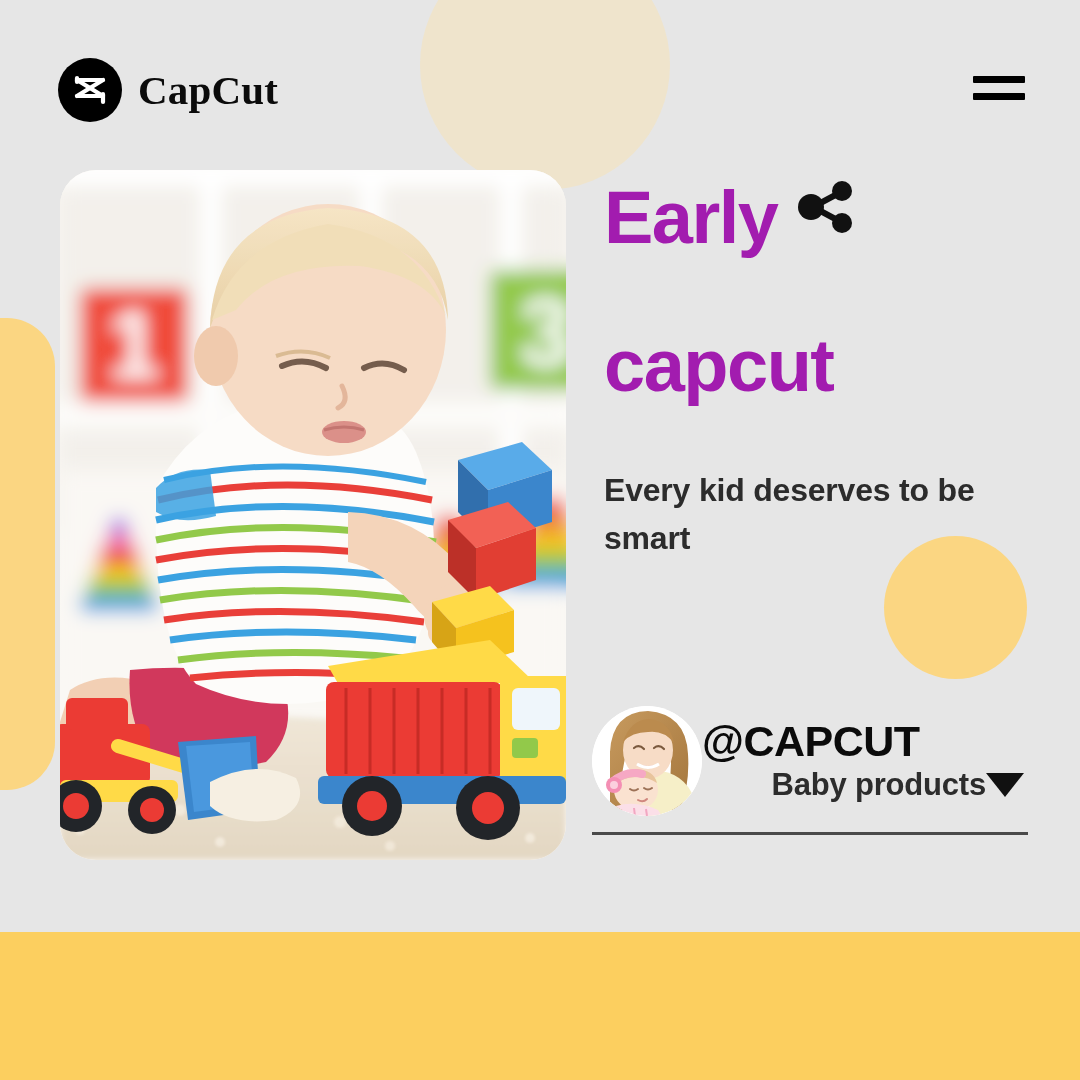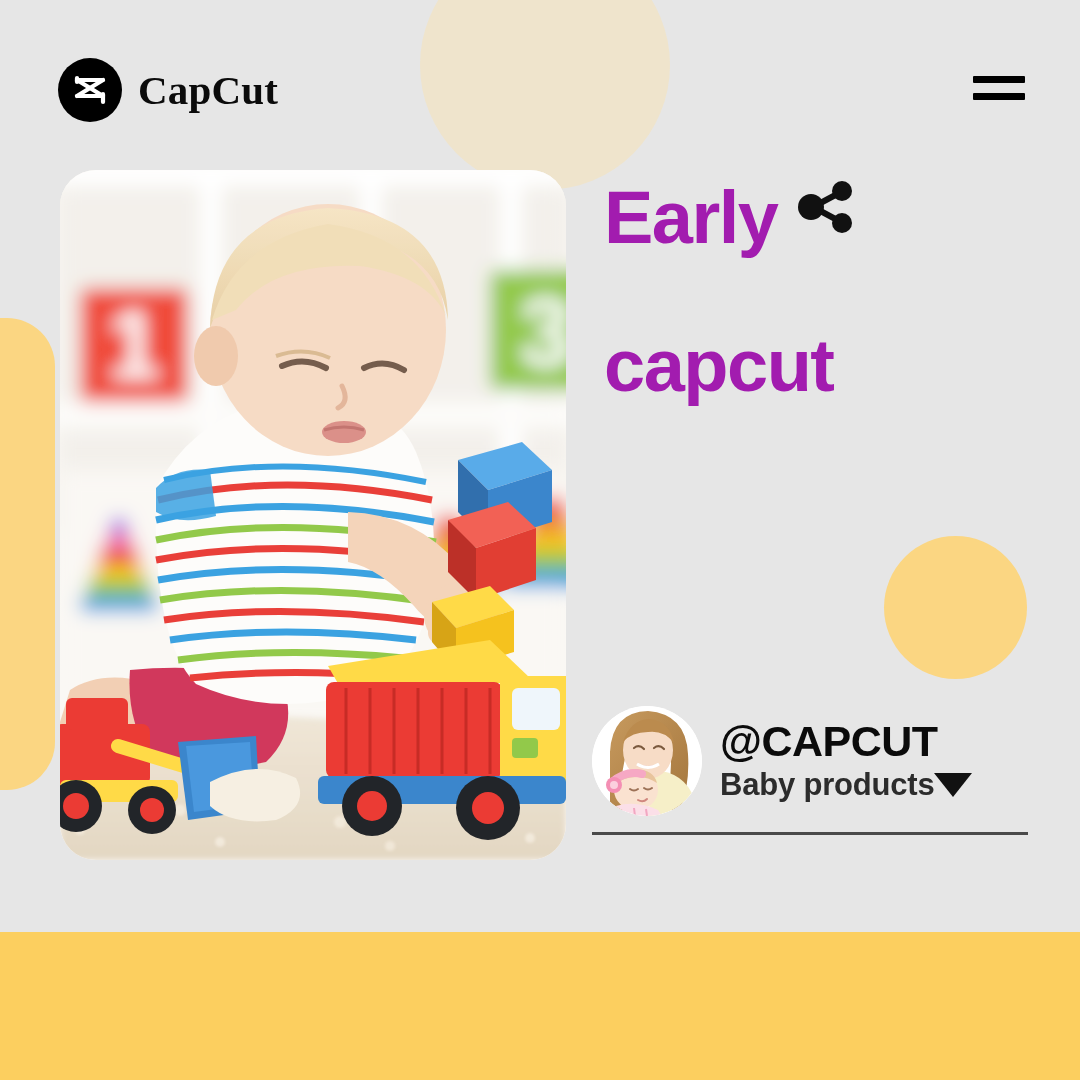--- a/index.html
+++ b/index.html
@@ -60,31 +60,31 @@
     display:inline-block; vertical-align:middle;
     margin-left:16px; position:relative; top:-14px;
   }
   .subtitle{
     position:absolute; left:604px; top:466px; width:430px; z-index:5;
     font-size:32px; line-height:1.5; font-weight:700; color:#2c2c2c; letter-spacing:-.2px;
   }
 
   
   .handle-block{ position:absolute; left:592px; top:706px; width:436px; z-index:5; }
-  .handle-row{ display:flex; align-items:center; gap:18px; }
+  .handle-row{ display:flex; align-items:center; }
   .avatar{
     width:110px; height:110px; border-radius:50%; overflow:hidden; flex:0 0 110px;
     background:#fff;
   }
   .avatar svg{ display:block; width:100%; height:100%; }
   .handle-text{ flex:1; min-width:0; }
   .handle-name{
     font-size:43px; font-weight:700; color:#0b0b0b; line-height:1.05; letter-spacing:-.5px;
   }
-  .handle-sub-row{ display:flex; align-items:center; justify-content:flex-start; margin-top:2px; }
+  .handle-sub-row{ display:flex; align-items:center; justify-content:flex-end; margin-top:2px; }
   .handle-sub{
     font-size:31px; font-weight:700; color:#2c2c2c; letter-spacing:-.2px;
   }
   .caret{
     width:0; height:0; border-left:19px solid transparent; border-right:19px solid transparent;
     border-top:24px solid #111; margin-right:4px;
   }
   .handle-rule{ margin-top:16px; height:3px; background:#4a4a4a; width:436px; }
 
   
@@ -362,20 +362,21 @@
         </g>
         <circle cx="17" cy="28" r="13" fill="#111"></circle>
         <circle cx="48" cy="12" r="10" fill="#111"></circle>
         <circle cx="48" cy="44" r="10" fill="#111"></circle>
       </svg>
     </span><br>
     <br>
     <span>capcut</span>
   </h1>
 
+  <p class="subtitle">Every kid deserves to be smart</p>
 
   <div class="handle-block">
     <div class="handle-row">
       <div class="avatar">
         <svg viewBox="0 0 110 110" aria-hidden="true">
           <defs>
             <clipPath id="avClip">
                 <circle cx="55" cy="55" r="55"></circle>
               </clipPath>
             <linearGradient id="momHair" x1="0" y1="0" x2="1" y2="1">

